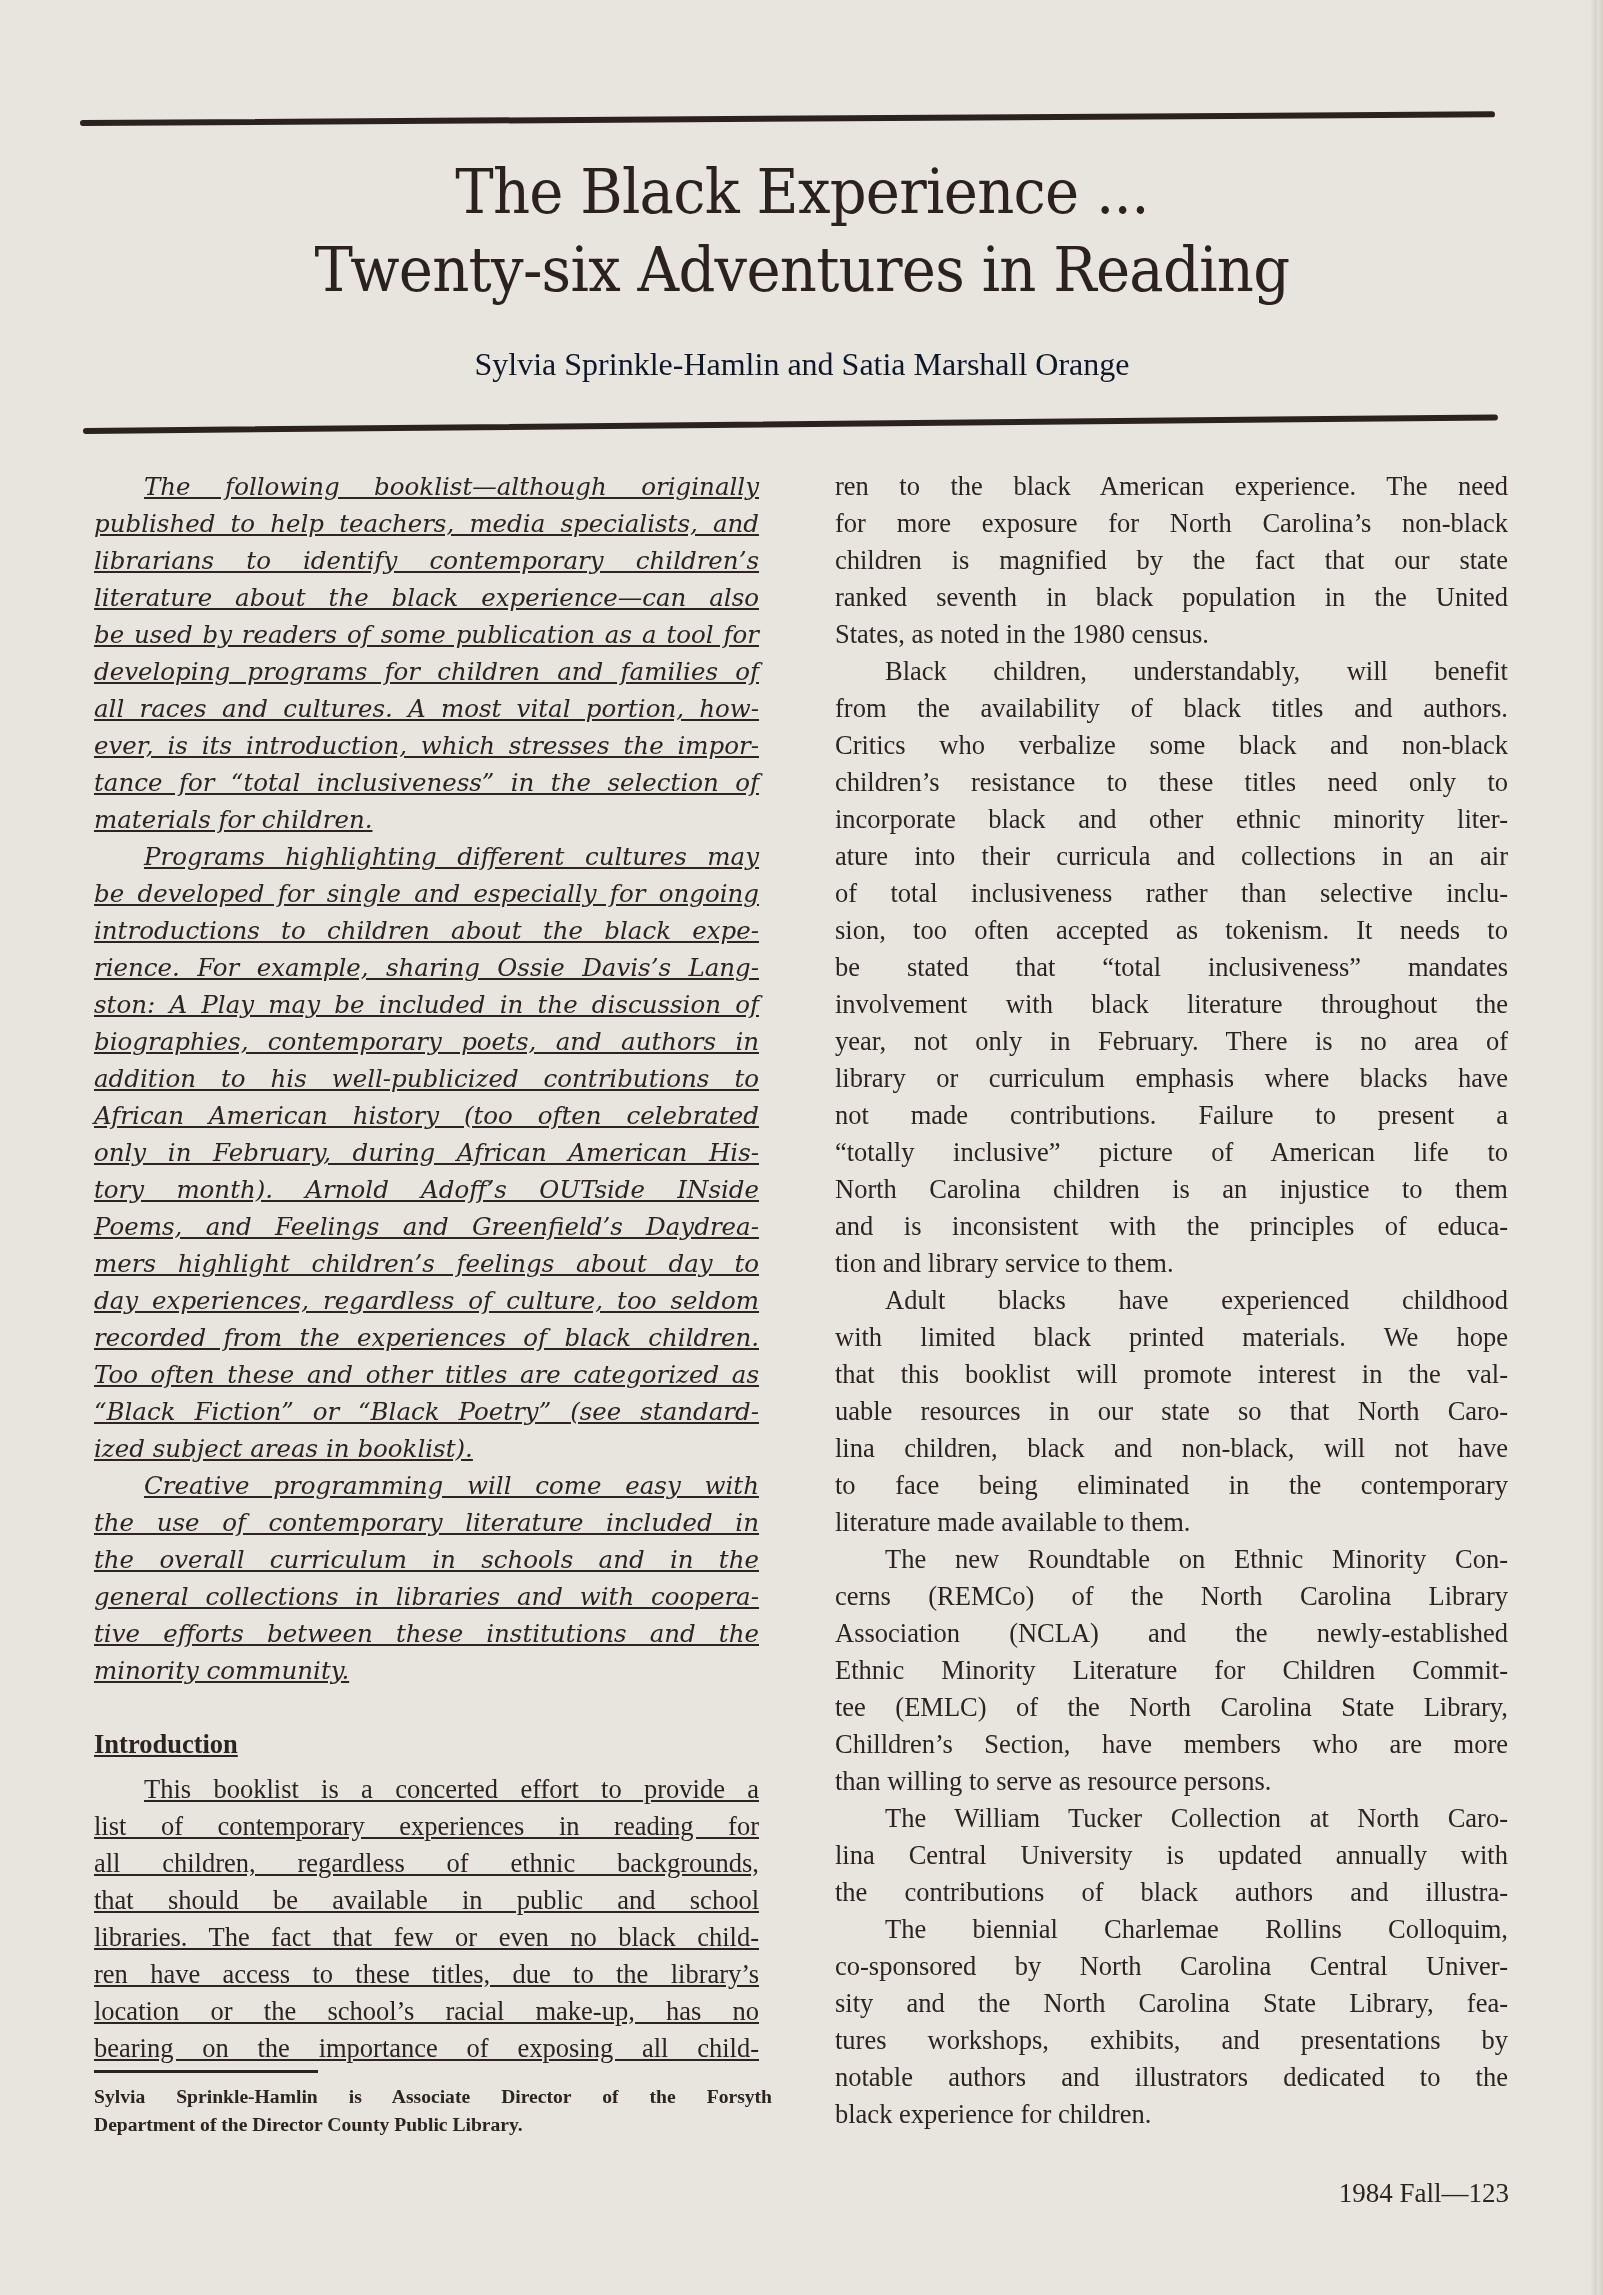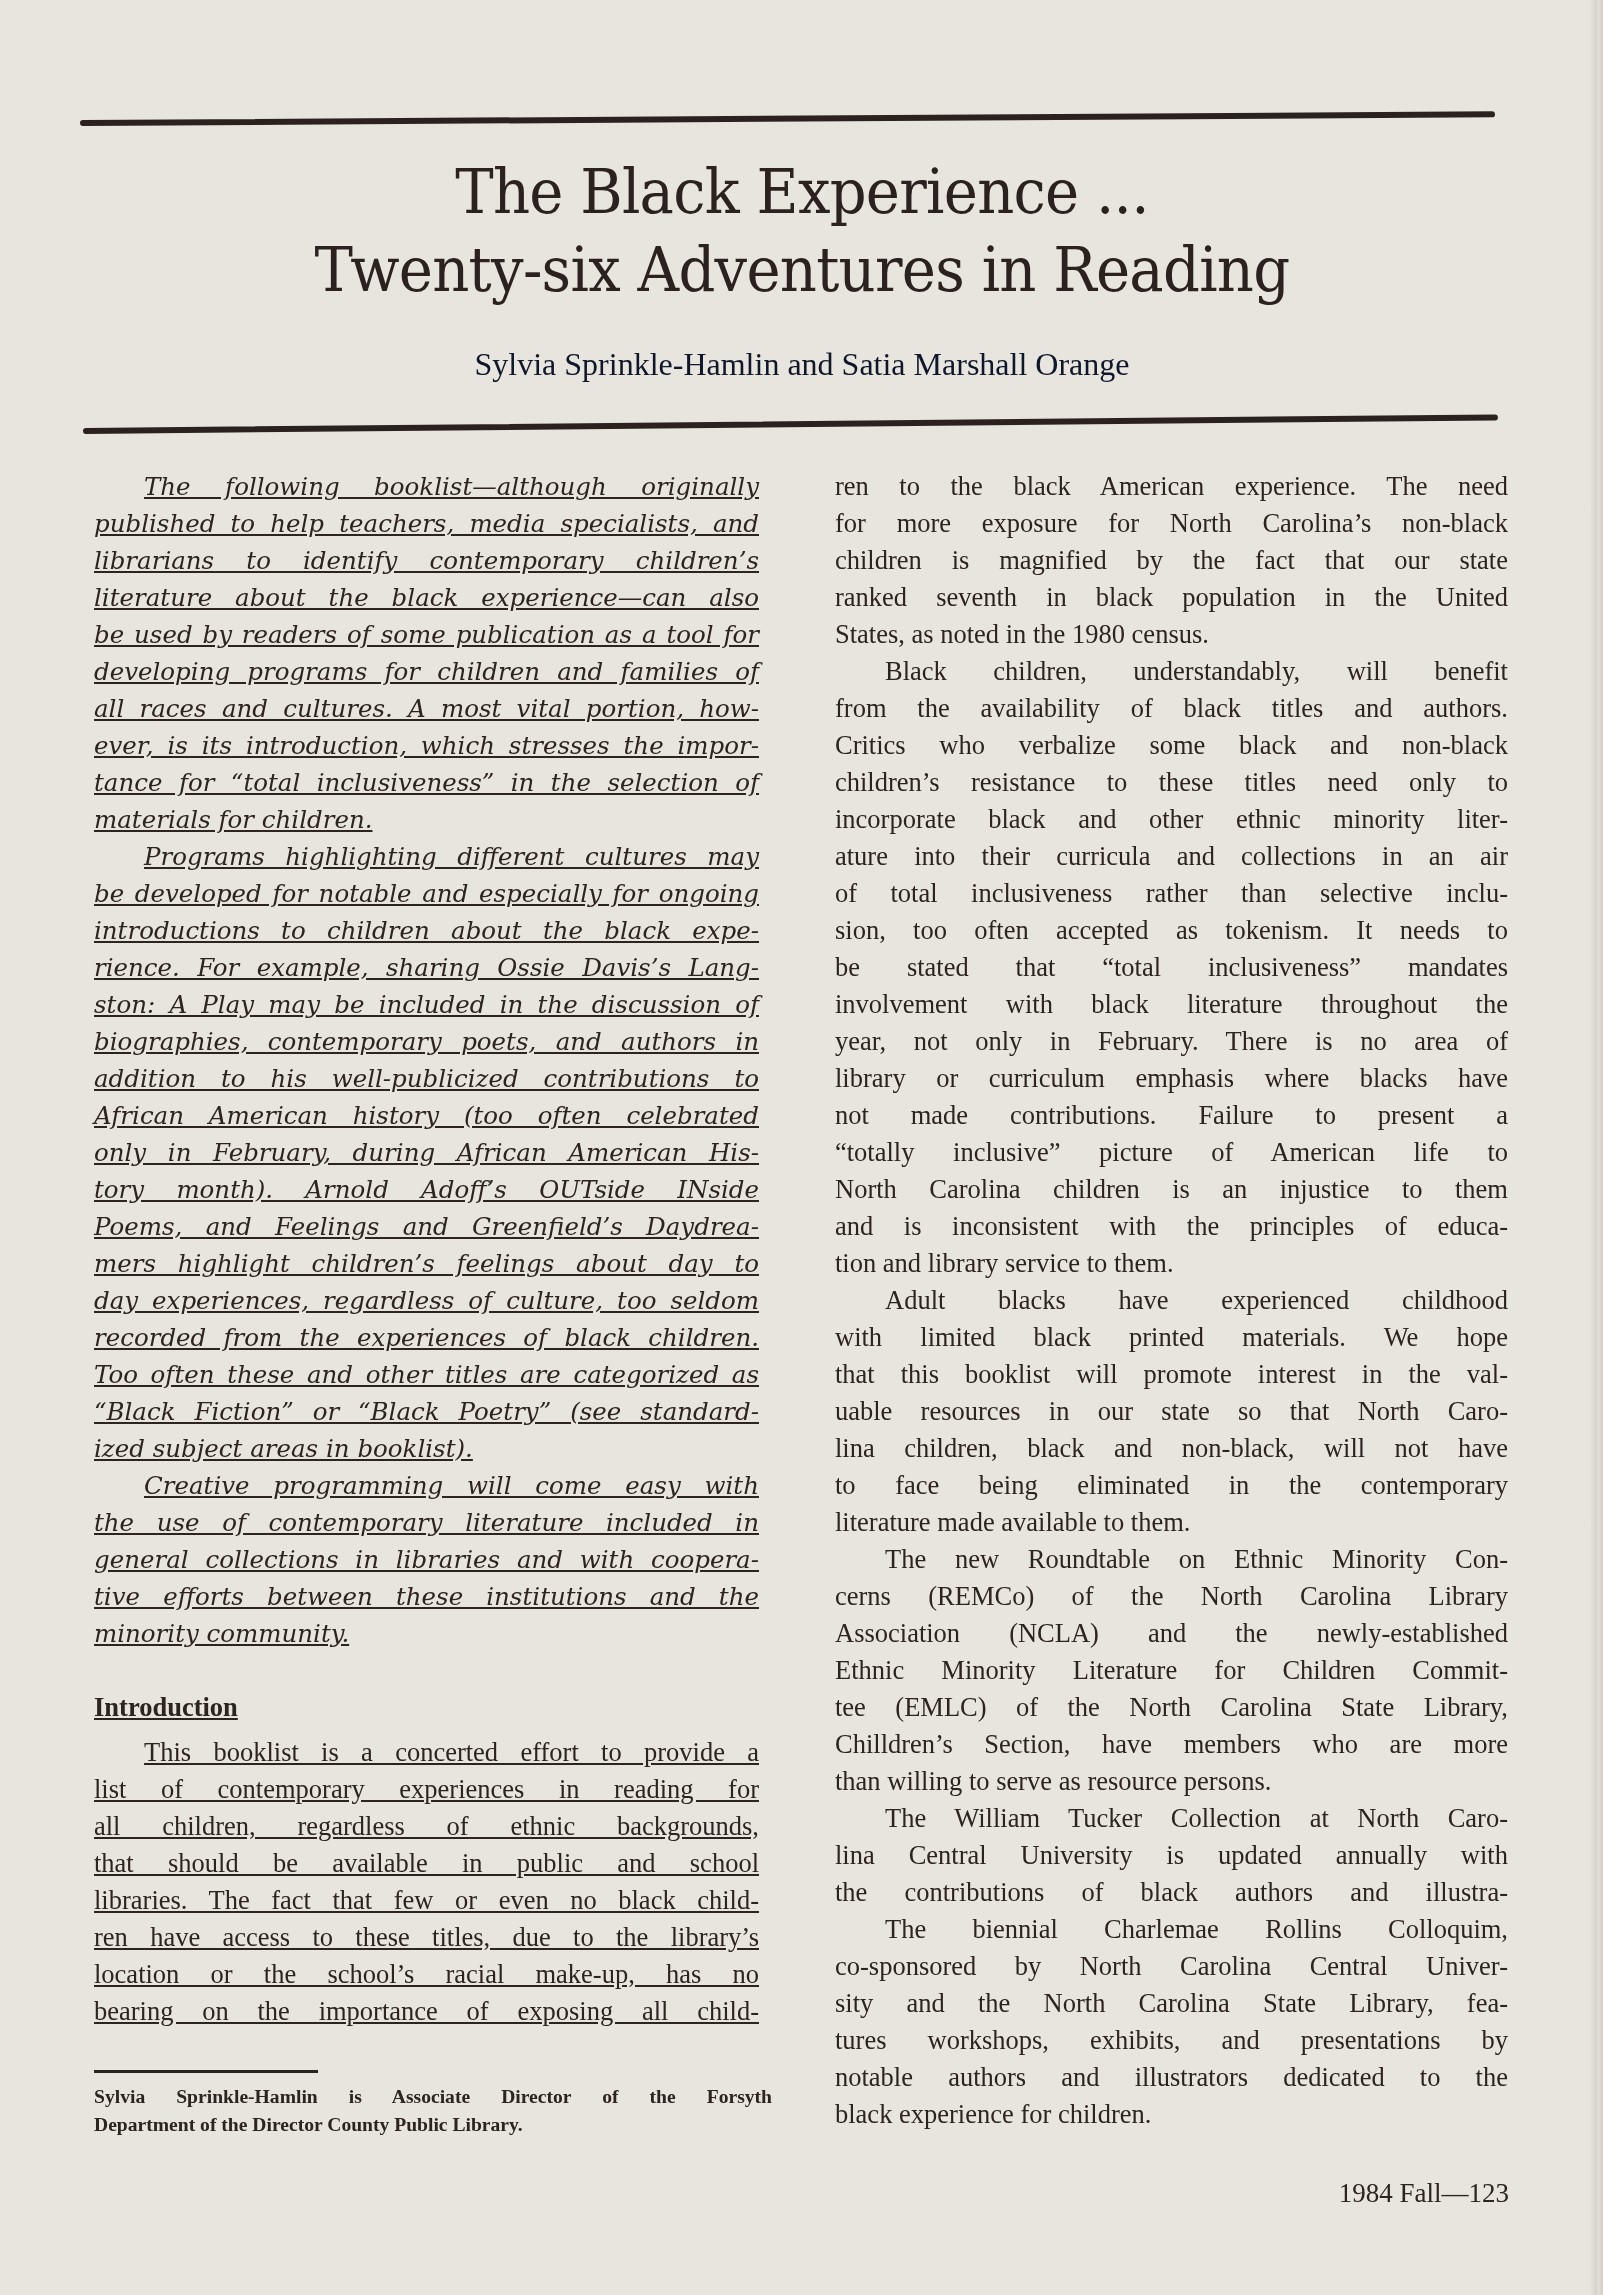--- a/index.html
+++ b/index.html
@@ -77,40 +77,41 @@
     <span class="line">literature about the black experience—can also</span>
     <span class="line">be used by readers of some publication as a tool for</span>
     <span class="line">developing programs for children and families of</span>
     <span class="line">all races and cultures. A most vital portion, how-</span>
     <span class="line">ever, is its introduction, which stresses the impor-</span>
     <span class="line">tance for “total inclusiveness” in the selection of</span>
     <span class="line last">materials for children.</span>
   </div>
   <div class="it">
     <span class="line ind">Programs highlighting different cultures may</span>
-    <span class="line">be developed for notable and especially for ongoing</span>
+    <span class="line">be developed for single and especially for ongoing</span>
     <span class="line">introductions to children about the black expe-</span>
     <span class="line">rience. For example, sharing Ossie Davis’s Lang-</span>
     <span class="line">ston: A Play may be included in the discussion of</span>
     <span class="line">biographies, contemporary poets, and authors in</span>
     <span class="line">addition to his well-publicized contributions to</span>
     <span class="line">African American history (too often celebrated</span>
     <span class="line">only in February, during African American His-</span>
     <span class="line">tory month). Arnold Adoff’s OUTside INside</span>
     <span class="line">Poems, and Feelings and Greenfield’s Daydrea-</span>
     <span class="line">mers highlight children’s feelings about day to</span>
     <span class="line">day experiences, regardless of culture, too seldom</span>
     <span class="line">recorded from the experiences of black children.</span>
     <span class="line">Too often these and other titles are categorized as</span>
     <span class="line">“Black Fiction” or “Black Poetry” (see standard-</span>
     <span class="line last">ized subject areas in booklist).</span>
   </div>
   <div class="it">
     <span class="line ind">Creative programming will come easy with</span>
     <span class="line">the use of contemporary literature included in</span>
+    <span class="line">the overall curriculum in schools and in the</span>
     <span class="line">general collections in libraries and with coopera-</span>
     <span class="line">tive efforts between these institutions and the</span>
     <span class="line last">minority community.</span>
   </div>
   <div id="intro-heading">Introduction</div>
   <div class="intro-body">
     <span class="line ind">This booklist is a concerted effort to provide a</span>
     <span class="line">list of contemporary experiences in reading for</span>
     <span class="line">all children, regardless of ethnic backgrounds,</span>
     <span class="line">that should be available in public and school</span>

